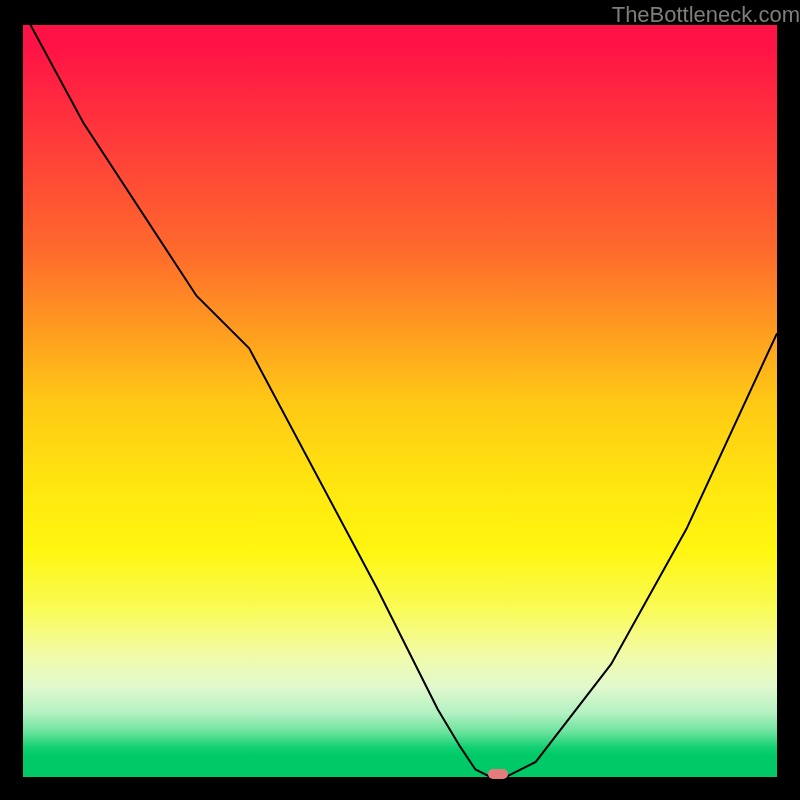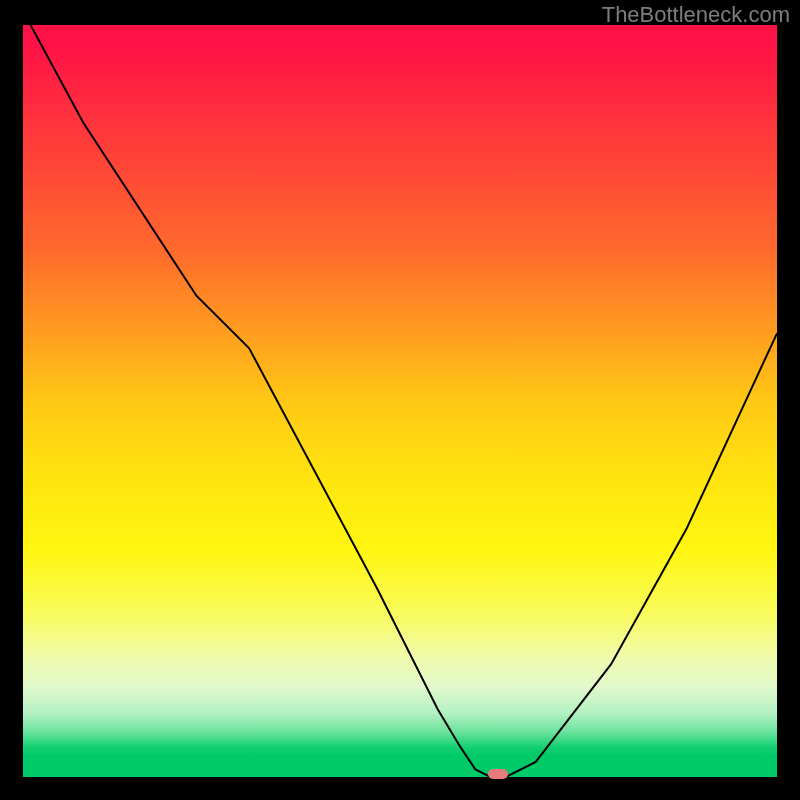--- a/index.html
+++ b/index.html
@@ -13,21 +13,21 @@
   }
   .frame {
     position: relative;
     width: 800px;
     height: 800px;
     background: #000;
   }
   .watermark {
     position: absolute;
     top: 2px;
-    right: 10px;
+    right: 0;
     color: #7f7e7a;
     font-size: 22px;
     font-weight: 500;
     z-index: 10;
   }
   .plot {
     position: absolute;
     left: 23px;
     top: 25px;
     width: 754px;

